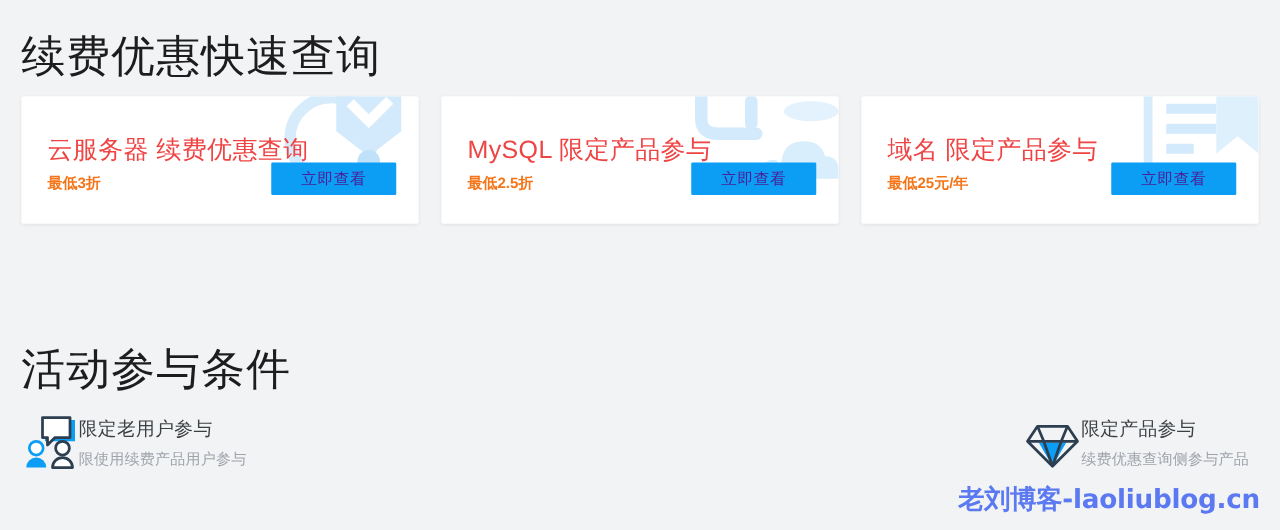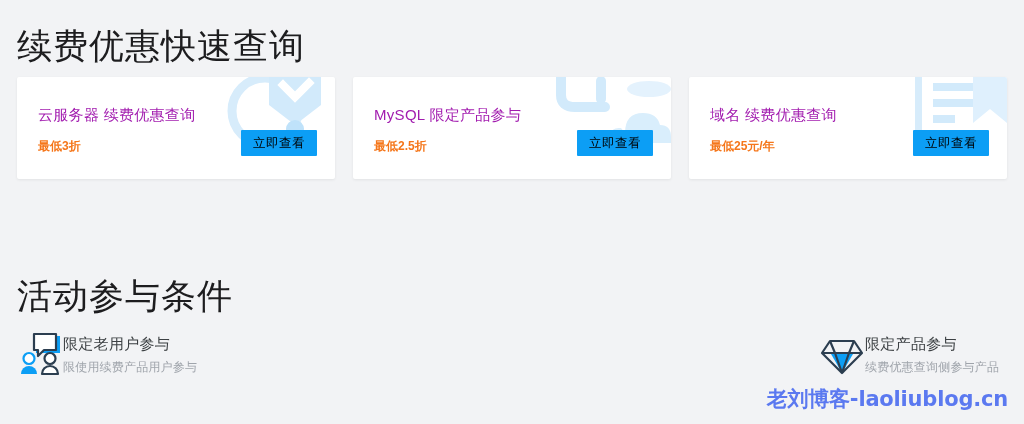--- a/index.html
+++ b/index.html
@@ -54,43 +54,43 @@
     right: 0;
     width: 118px;
     height: 102px;
     pointer-events: none;
     opacity: 1;
   }
   .card-title {
     position: absolute;
     left: 21px;
     top: 29px;
-    font-size: 15px;
-    color: #a21caf;
+    font-size: 20px;
+    color: #ef4444;
     font-weight: 400;
     white-space: nowrap;
     letter-spacing: .3px;
   }
   .card-price {
     position: absolute;
     left: 21px;
     top: 61px;
     font-size: 12px;
     color: #f5761a;
     font-weight: 700;
     white-space: nowrap;
   }
   .card-btn {
     position: absolute;
     right: 18px;
     top: 53px;
-    width: 76px;
+    width: 100px;
     height: 26px;
     background: #0c9ef5;
-    color: #000000;
+    color: #4c1d95;
     border: none;
     border-radius: 1px;
     font-size: 12.5px;
     font-family: inherit;
     letter-spacing: .5px;
     cursor: pointer;
     padding: 0;
     line-height: 26px;
     text-align: center;
   }
@@ -180,21 +180,21 @@
   </div>
 
   <div class="card">
     <svg class="card-deco" viewBox="0 0 118 102" xmlns="http://www.w3.org/2000/svg">
       <rect x="26" y="-4" width="7" height="60" fill="#d7ecfb"></rect>
       <rect x="44" y="6" width="40" height="8" fill="#d2eafb"></rect>
       <rect x="44" y="22" width="40" height="8" fill="#d2eafb"></rect>
       <rect x="44" y="38" width="22" height="8" fill="#d2eafb"></rect>
       <path d="M84 -4 L118 -4 L118 46 L101 32 L84 46 Z" fill="#dff0fd"></path>
     </svg>
-    <div class="card-title">域名 续费优惠查询</div>
+    <div class="card-title">域名 限定产品参与</div>
     <div class="card-price">最低25元/年</div>
     <button class="card-btn">立即查看</button>
   </div>
 
 </div>
 
 <div class="section-title" id="title-conditions">活动参与条件</div>
 
 <div class="cond-row">
 

